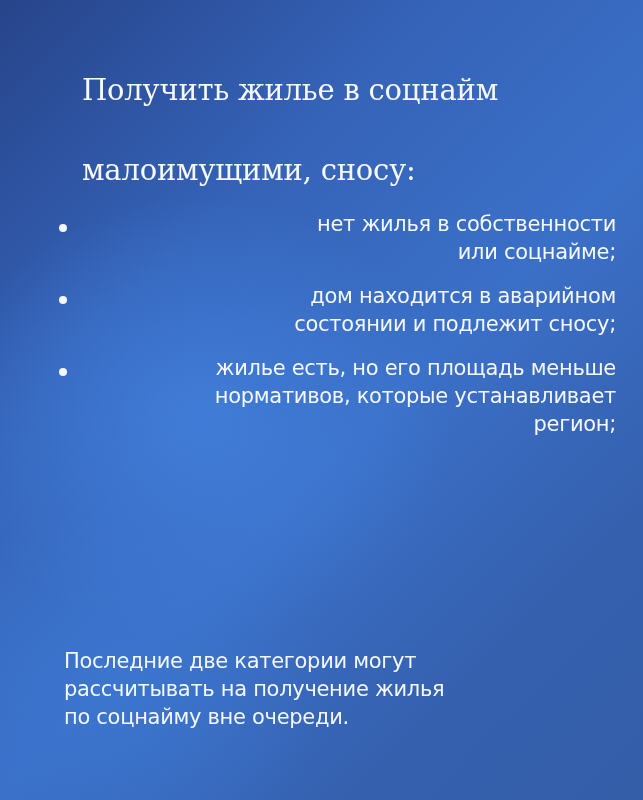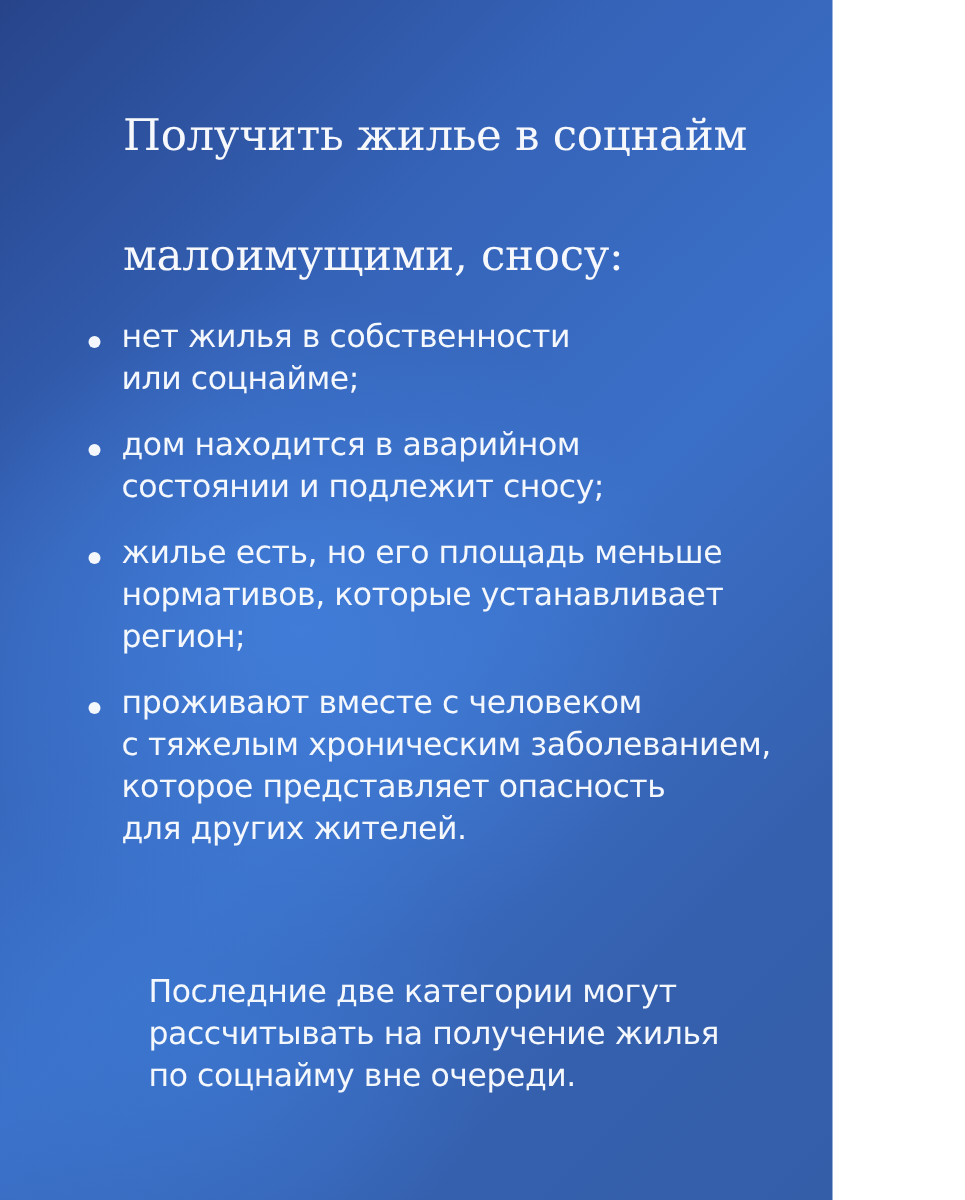--- a/index.html
+++ b/index.html
@@ -2,21 +2,21 @@
 <html><head>
 <meta charset="utf-8">
 <style>
   html, body { margin: 0; padding: 0; }
   body {
     width: 643px; height: 800px; overflow: hidden;
     font-family: "DejaVu Sans", sans-serif;
     color: #f4f7fc;
   }
   .card {
-    position: relative; width: 555px; height: 800px;
+    position: relative; width: 643px; height: 800px;
     background:
       radial-gradient(ellipse 360px 320px at 200px 420px, rgba(66,128,220,0.85) 0%, rgba(66,128,220,0) 70%),
       radial-gradient(ellipse 300px 260px at 120px 690px, rgba(60,120,210,0.7) 0%, rgba(60,120,210,0) 70%),
       linear-gradient(135deg, #27448a 0%, #3563b8 30%, #3b70c8 55%, #3560ae 80%, #345ea8 100%);
   }
   .title {
     position: absolute; left: 82px; top: 70px; width: 520px;
     font-family: "DejaVu Serif", serif;
     font-size: 29px; line-height: 40px; font-weight: normal;
     color: #f6f8fc; margin: 0; letter-spacing: -0.2px;
@@ -25,24 +25,24 @@
     position: absolute; left: 56px; top: 210px; width: 560px;
     margin: 0; padding: 0; list-style: none;
   }
   .item { position: relative; padding-left: 25px; margin-bottom: 16px; }
   .bullet {
     position: absolute; left: 3px; top: 14px;
     width: 8px; height: 8px; border-radius: 50%; background: #f4f7fc;
   }
   .item-text {
     display: block; font-size: 21px; line-height: 28px;
-    white-space: pre-line; letter-spacing: -0.3px;
+    white-space: pre-line; letter-spacing: -0.3px; text-align: right;
   }
   .note {
-    position: absolute; left: 99px; top: 647px; width: 520px;
+    position: absolute; left: 64px; top: 647px; width: 520px;
     font-size: 21px; line-height: 28px; margin: 0;
     white-space: pre-line; letter-spacing: -0.3px;
   }
 </style>
 </head>
 <body>
 
 <div class="card">
   <h1 class="title">
     <span>Получить жилье в соцнайм</span><br>
@@ -60,25 +60,18 @@
       <span class="bullet"></span>
       <span class="item-text">дом находится в аварийном
 состоянии и подлежит сносу;</span>
     </li>
     <li class="item">
       <span class="bullet"></span>
       <span class="item-text">жилье есть, но его площадь меньше
 нормативов, которые устанавливает
 регион;</span>
     </li>
-    <li class="item">
-      <span class="bullet"></span>
-      <span class="item-text">проживают вместе с человеком
-с тяжелым хроническим заболеванием,
-которое представляет опасность
-для других жителей.</span>
-    </li>
   </ul>
 
   <p class="note">Последние две категории могут
 рассчитывать на получение жилья
 по соцнайму вне очереди.</p>
 </div>
 
 </body></html>

